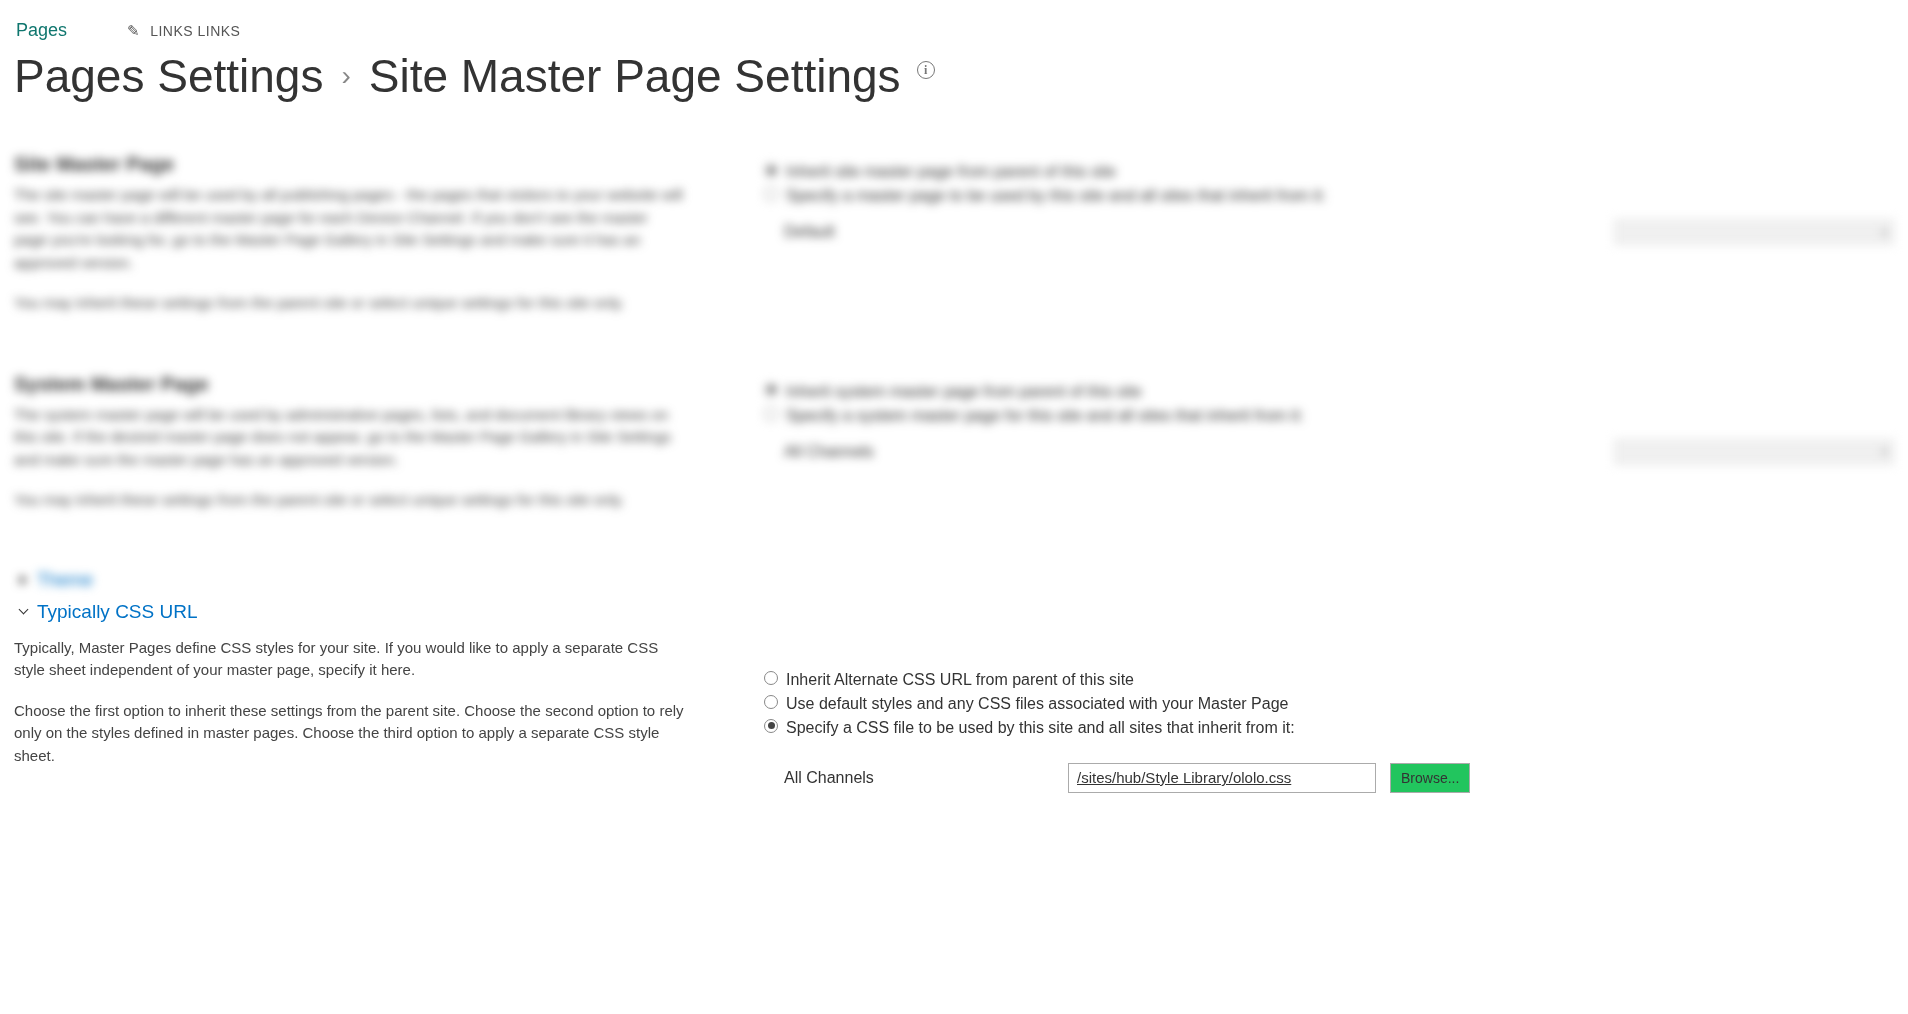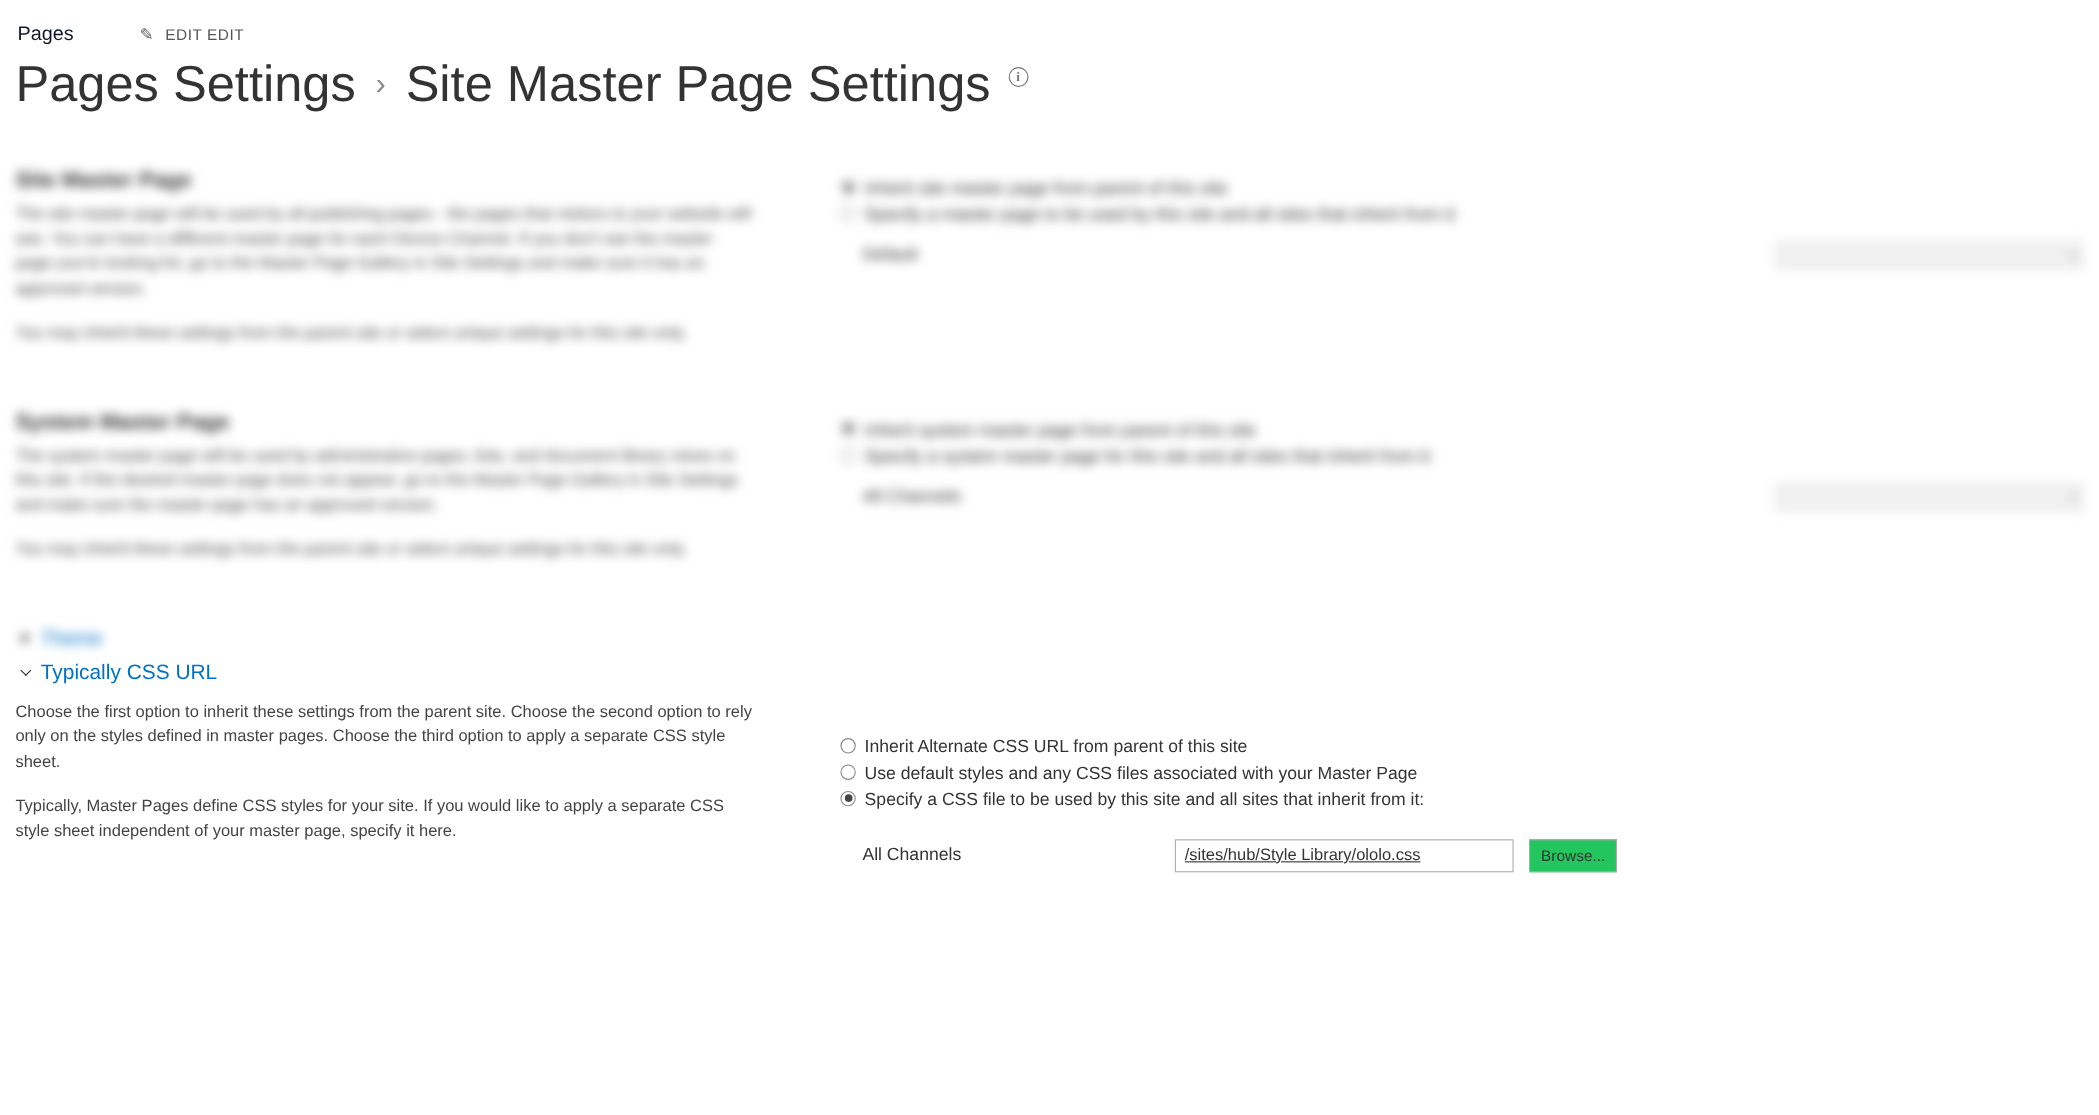--- a/index.html
+++ b/index.html
@@ -13,21 +13,21 @@
   }
   .top-bar {
     display: flex;
     align-items: center;
     gap: 60px;
     margin-bottom: 8px;
     padding-left: 2px;
   }
   .pages-link {
     font-size: 18px;
-    color: #0f172a;
+    color: #0f766e;
     font-weight: 400;
   }
   .edit-links {
     display: flex;
     align-items: center;
     gap: 10px;
     color: #555;
     font-size: 14px;
     letter-spacing: 0.5px;
   }
@@ -210,21 +210,21 @@
     cursor: pointer;
   }
 </style>
 </head>
 <body>
 
 <div class="top-bar">
   <span class="pages-link">Pages</span>
   <span class="edit-links">
     <span class="edit-icon">✎</span>
-    <span>EDIT EDIT</span>
+    <span>LINKS LINKS</span>
   </span>
 </div>
 
 <h1 class="page-title">
   <span>Pages Settings</span>
   <span class="title-sep">›</span>
   <span>Site Master Page Settings</span>
   <span class="info-icon">i</span>
 </h1>
 
@@ -279,22 +279,22 @@
   <span class="link-text">Theme</span>
 </div>
 
 <div class="collapsible-row" style="margin-left:6px; margin-top:10px;">
   <span class="triangle-down-outline"></span>
   <span class="expanded-heading">Typically CSS URL</span>
 </div>
 
 <div class="css-section">
   <div class="section-left">
+    <div class="section-desc">Typically, Master Pages define CSS styles for your site. If you would like to apply a separate CSS style sheet independent of your master page, specify it here.</div>
     <div class="section-desc">Choose the first option to inherit these settings from the parent site. Choose the second option to rely only on the styles defined in master pages. Choose the third option to apply a separate CSS style sheet.</div>
-    <div class="section-desc">Typically, Master Pages define CSS styles for your site. If you would like to apply a separate CSS style sheet independent of your master page, specify it here.</div>
   </div>
   <div class="section-right" style="padding-top:34px;">
     <div class="radio-row">
       <span class="radio-custom"></span>
       <span>Inherit Alternate CSS URL from parent of this site</span>
     </div>
     <div class="radio-row">
       <span class="radio-custom"></span>
       <span>Use default styles and any CSS files associated with your Master Page</span>
     </div>

